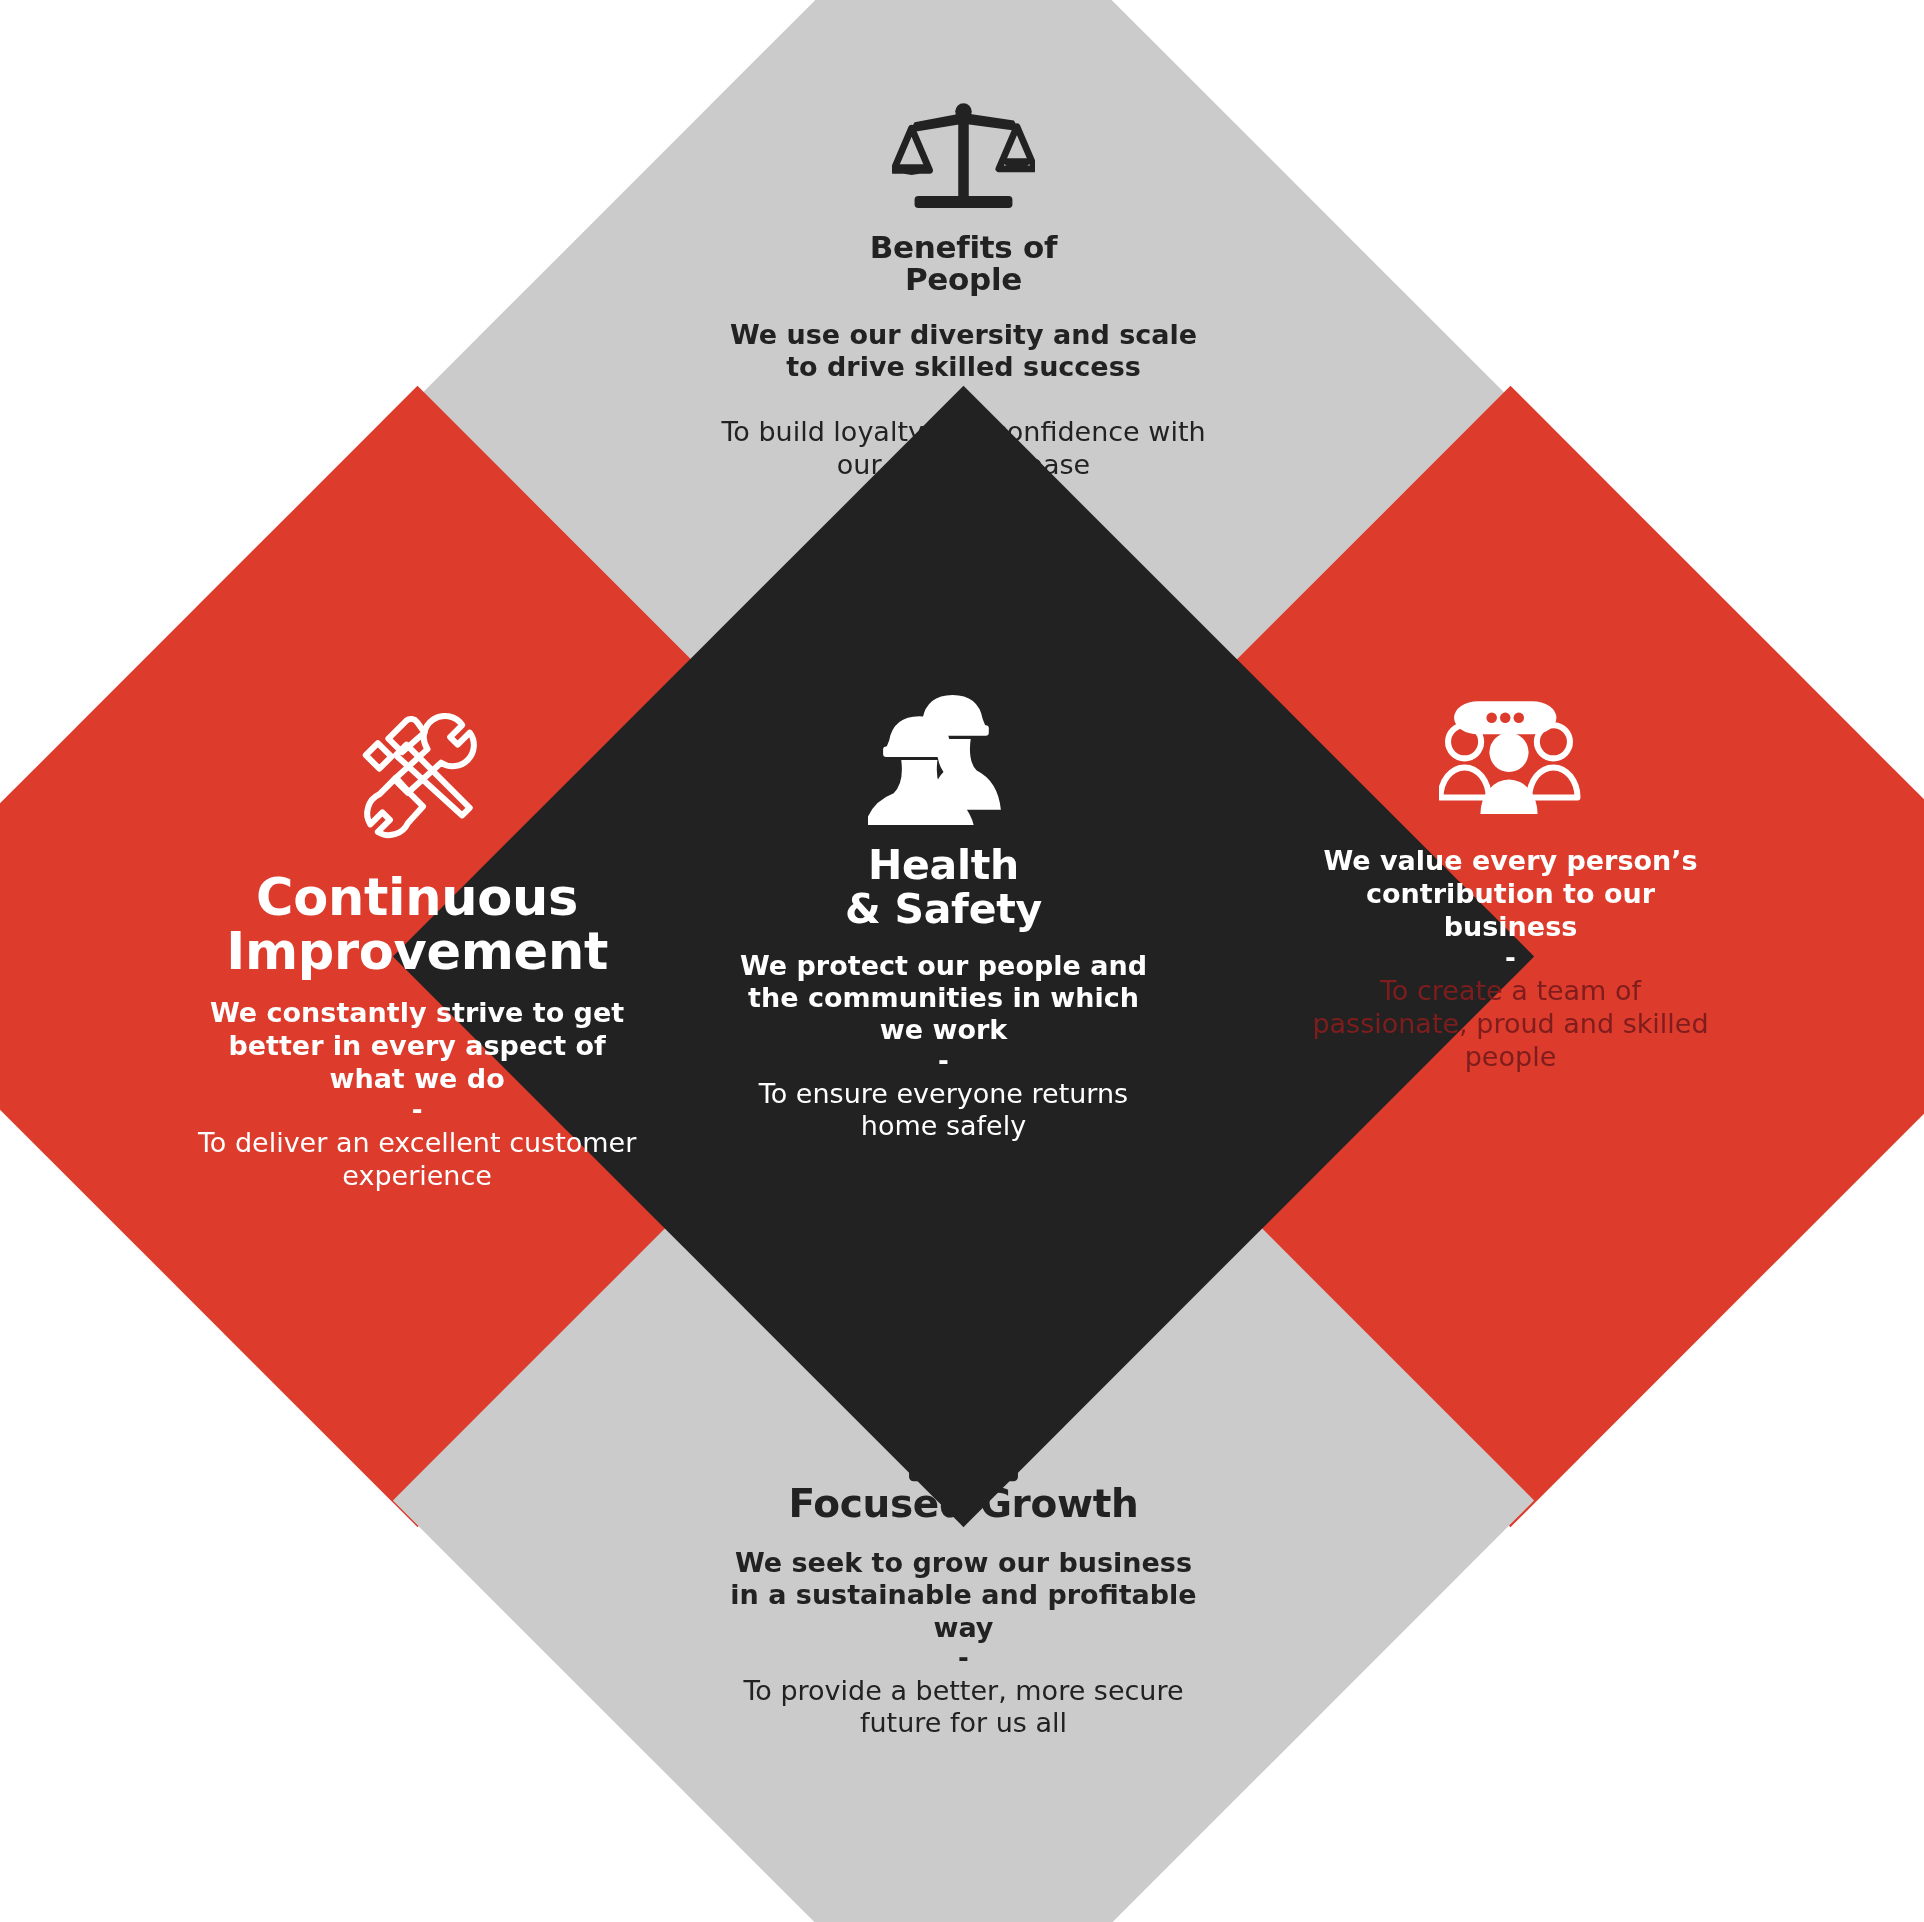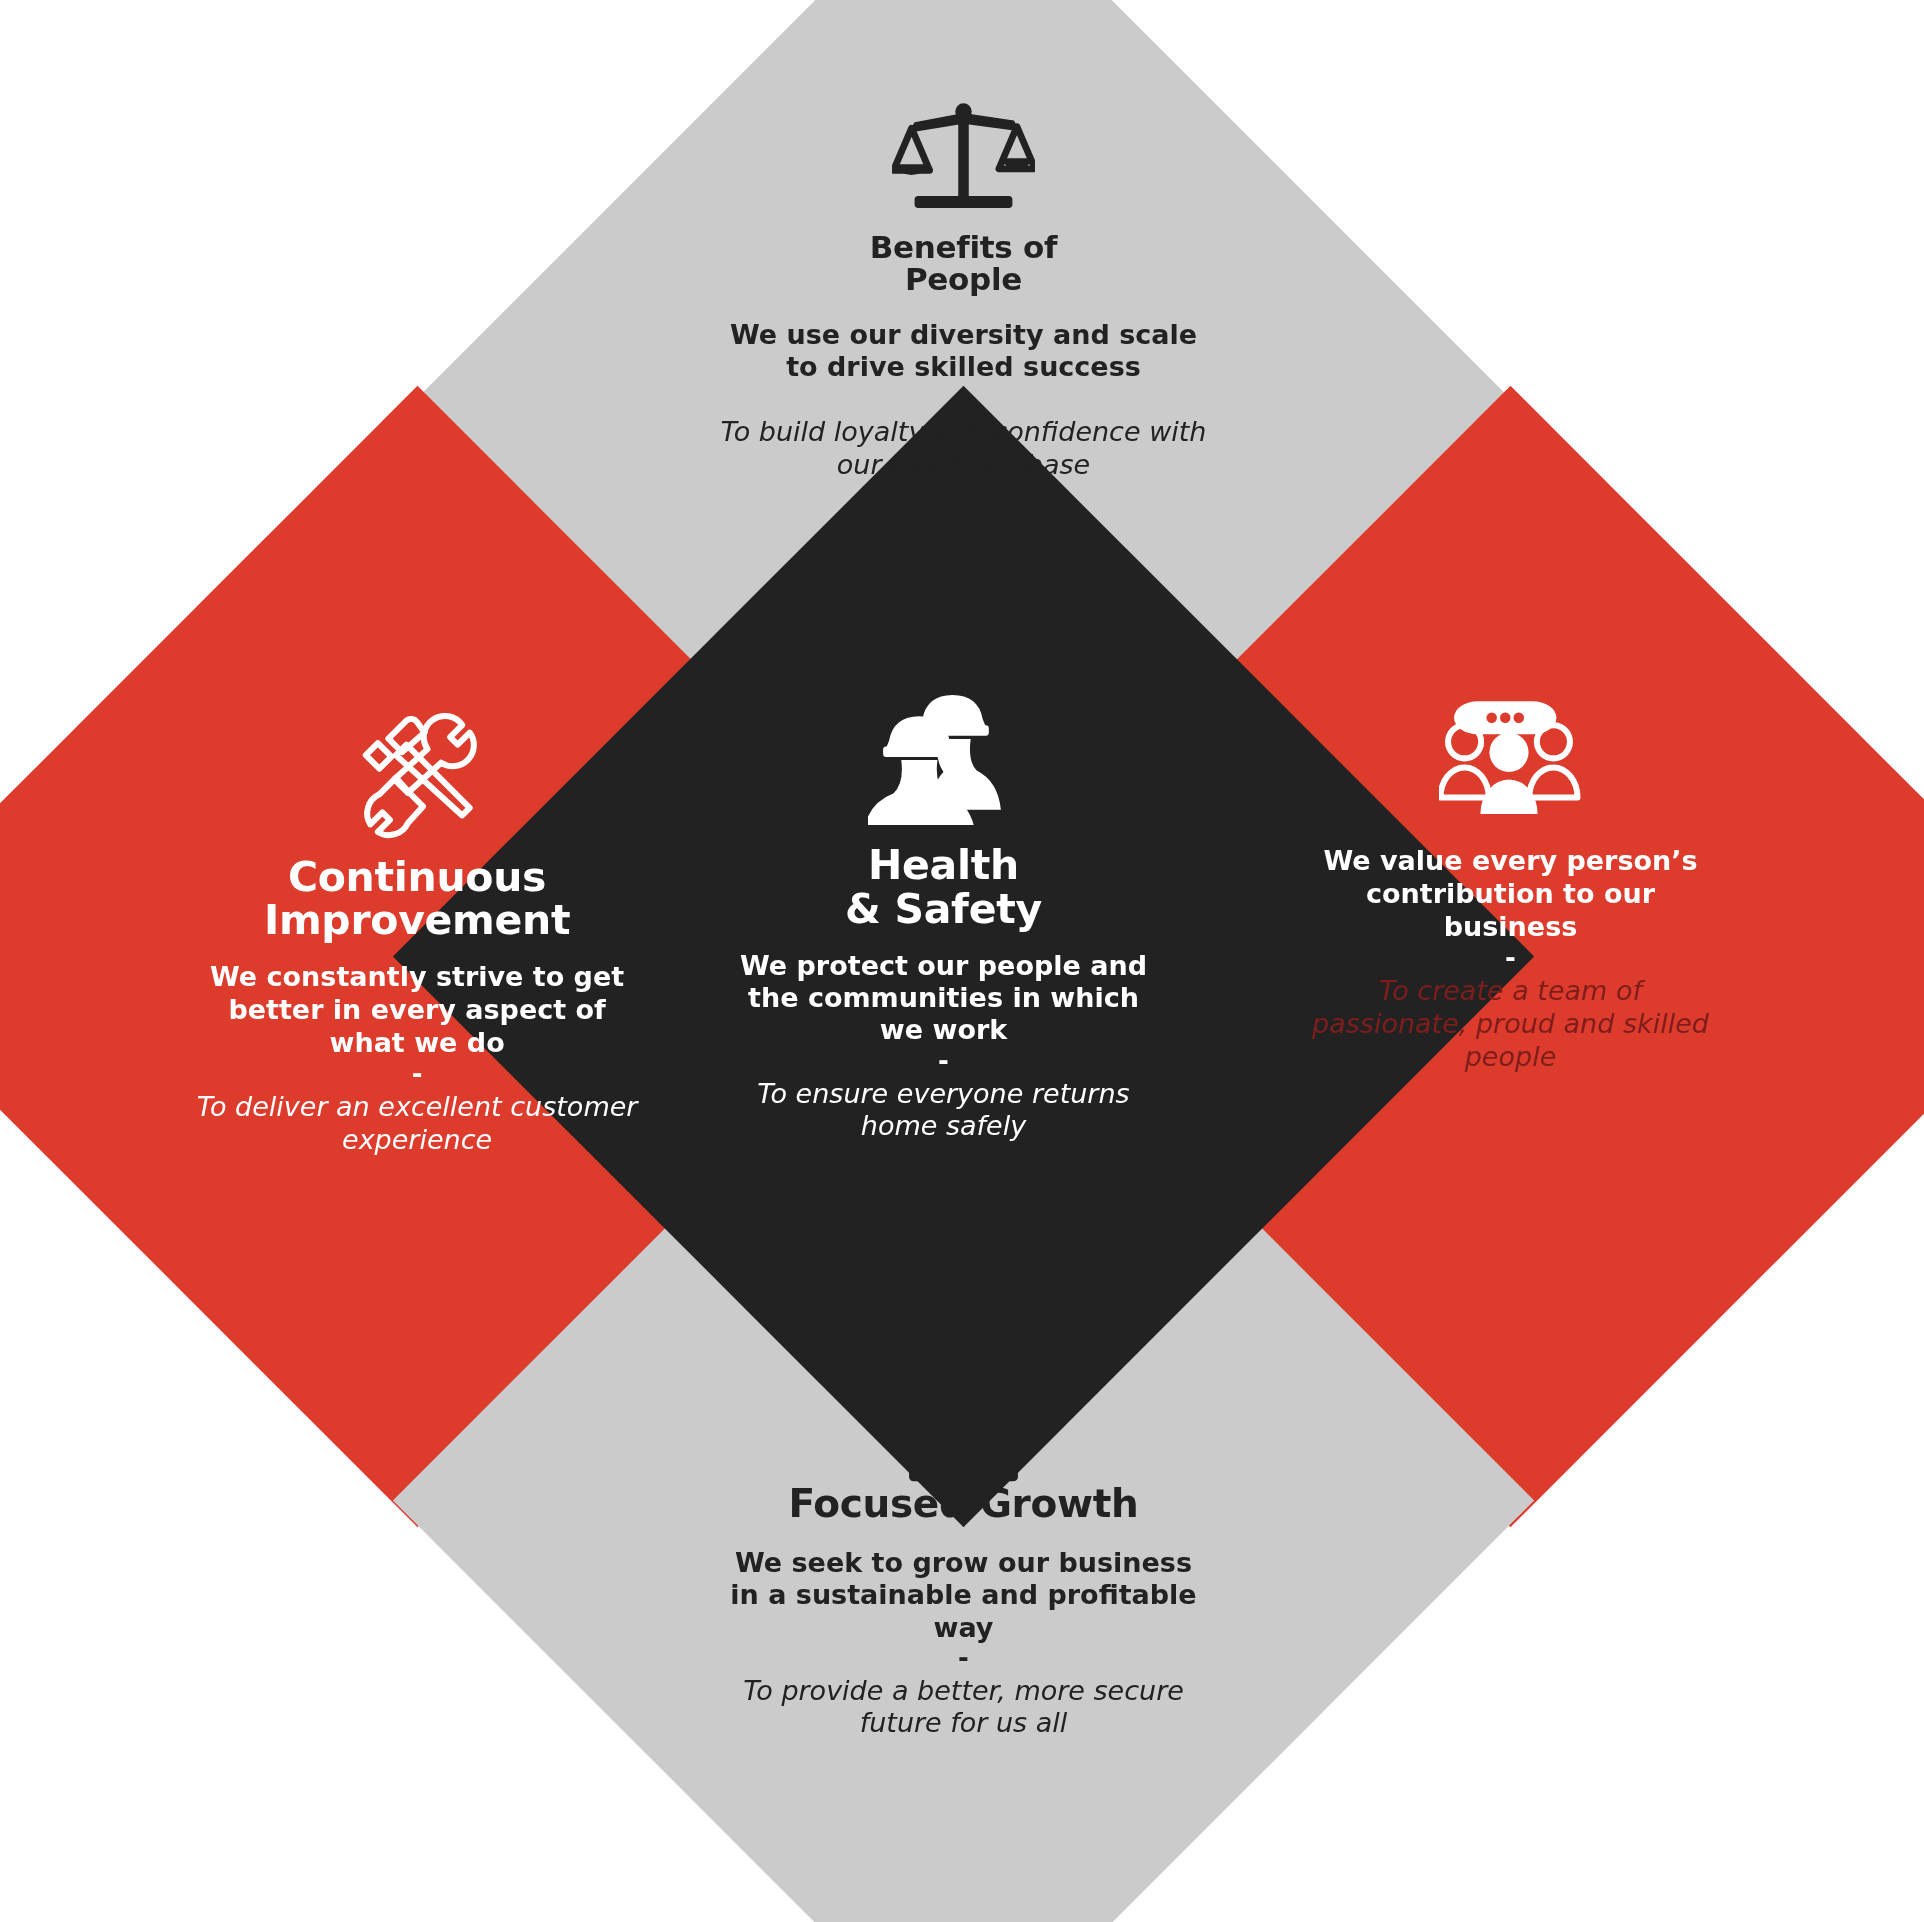--- a/index.html
+++ b/index.html
@@ -50,21 +50,20 @@
   }
   .body-primary {
     font-weight: bold;
   }
   .sep {
     font-weight: bold;
     line-height: 0.9;
   }
   .body-secondary {
     font-weight: normal;
-    font-style: italic;
   }
 
   
   #cell-top { left: 560px; top: 19px; }
   #cell-top .icon-wrap { margin-top: 82px; }
   #cell-top .title {
     font-size: 31px;
     line-height: 1.06;
     color: #222222;
     margin-top: 16.6px;
@@ -82,24 +81,24 @@
     line-height: 1.2;
     color: #222222;
     margin-top: 4.5px;
     width: 529px;
   }
 
   
   #cell-left { left: 13.6px; top: 553px; }
   #cell-left .icon-wrap { margin-top: 160px; }
   #cell-left .title {
-    font-size: 41px;
+    font-size: 51px;
     line-height: 1.06;
     color: #ffffff;
-    margin-top: 15px;
+    margin-top: 30px;
   }
   #cell-left .body-primary {
     font-size: 27px;
     line-height: 1.22;
     color: #ffffff;
     margin-top: 18px;
     width: 423px;
   }
   #cell-left .sep { font-size: 26px; color: #ffffff; margin-top: 3px; }
   #cell-left .body-secondary {

